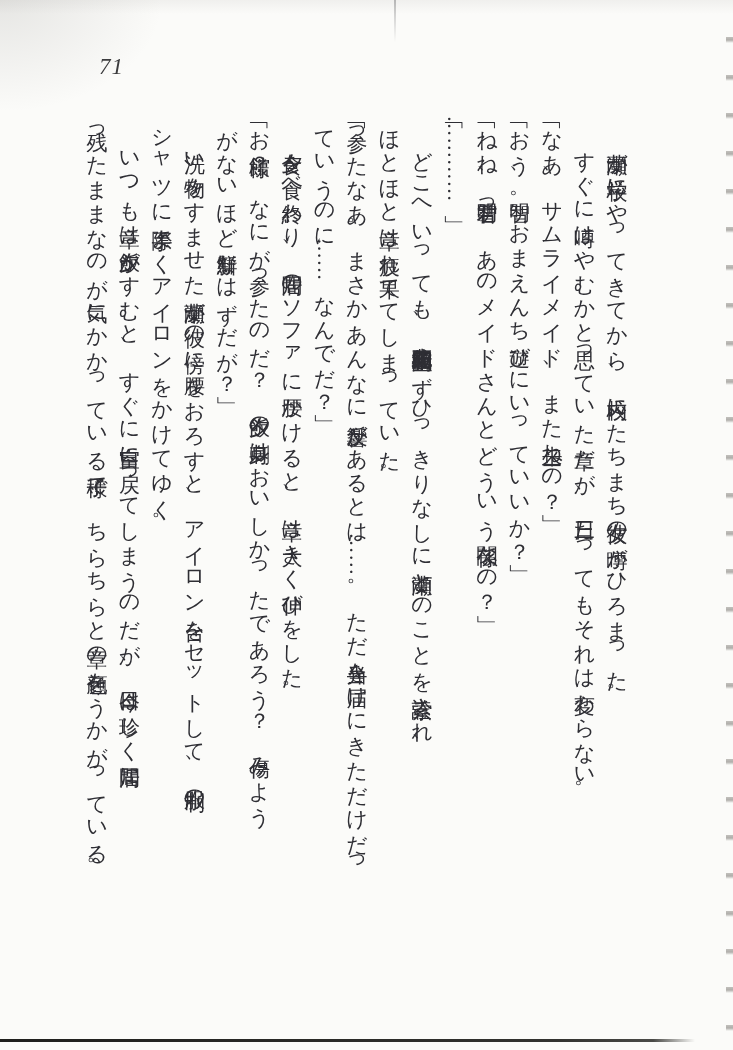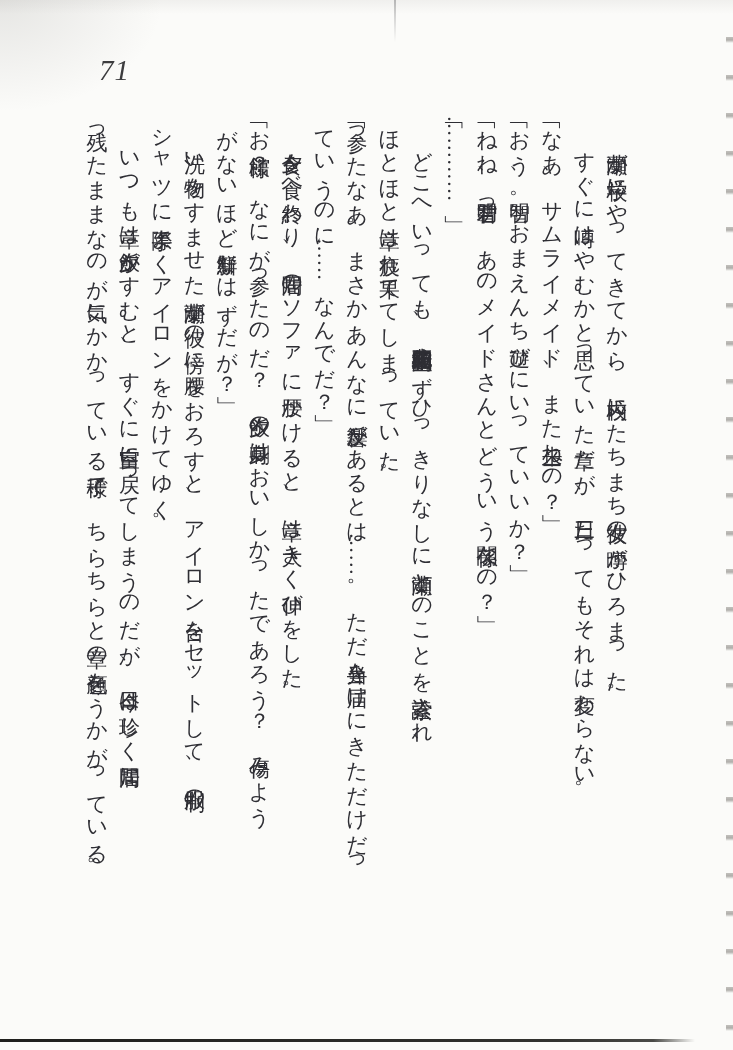--- a/index.html
+++ b/index.html
@@ -38,21 +38,21 @@
     opacity:.8;
     pointer-events:none;
   }
   
   .bottom-rule{
     position:absolute;left:0;top:1039px;width:695px;height:3px;
     background:linear-gradient(to right, #1f1f1d 0%, #32322f 80%, #4a4a47 94%, rgba(74,74,71,0) 100%);
   }
   .page-number{
     position:absolute;left:99px;top:54px;
-    font-size:29px;font-style:italic;
+    font-size:23px;font-style:italic;
     color:#3c3c3e;
     letter-spacing:1px;
   }
   
   .text-block{
     position:absolute;
     top:115px;
     right:100px;
     height:820px;
     writing-mode:vertical-rl;

